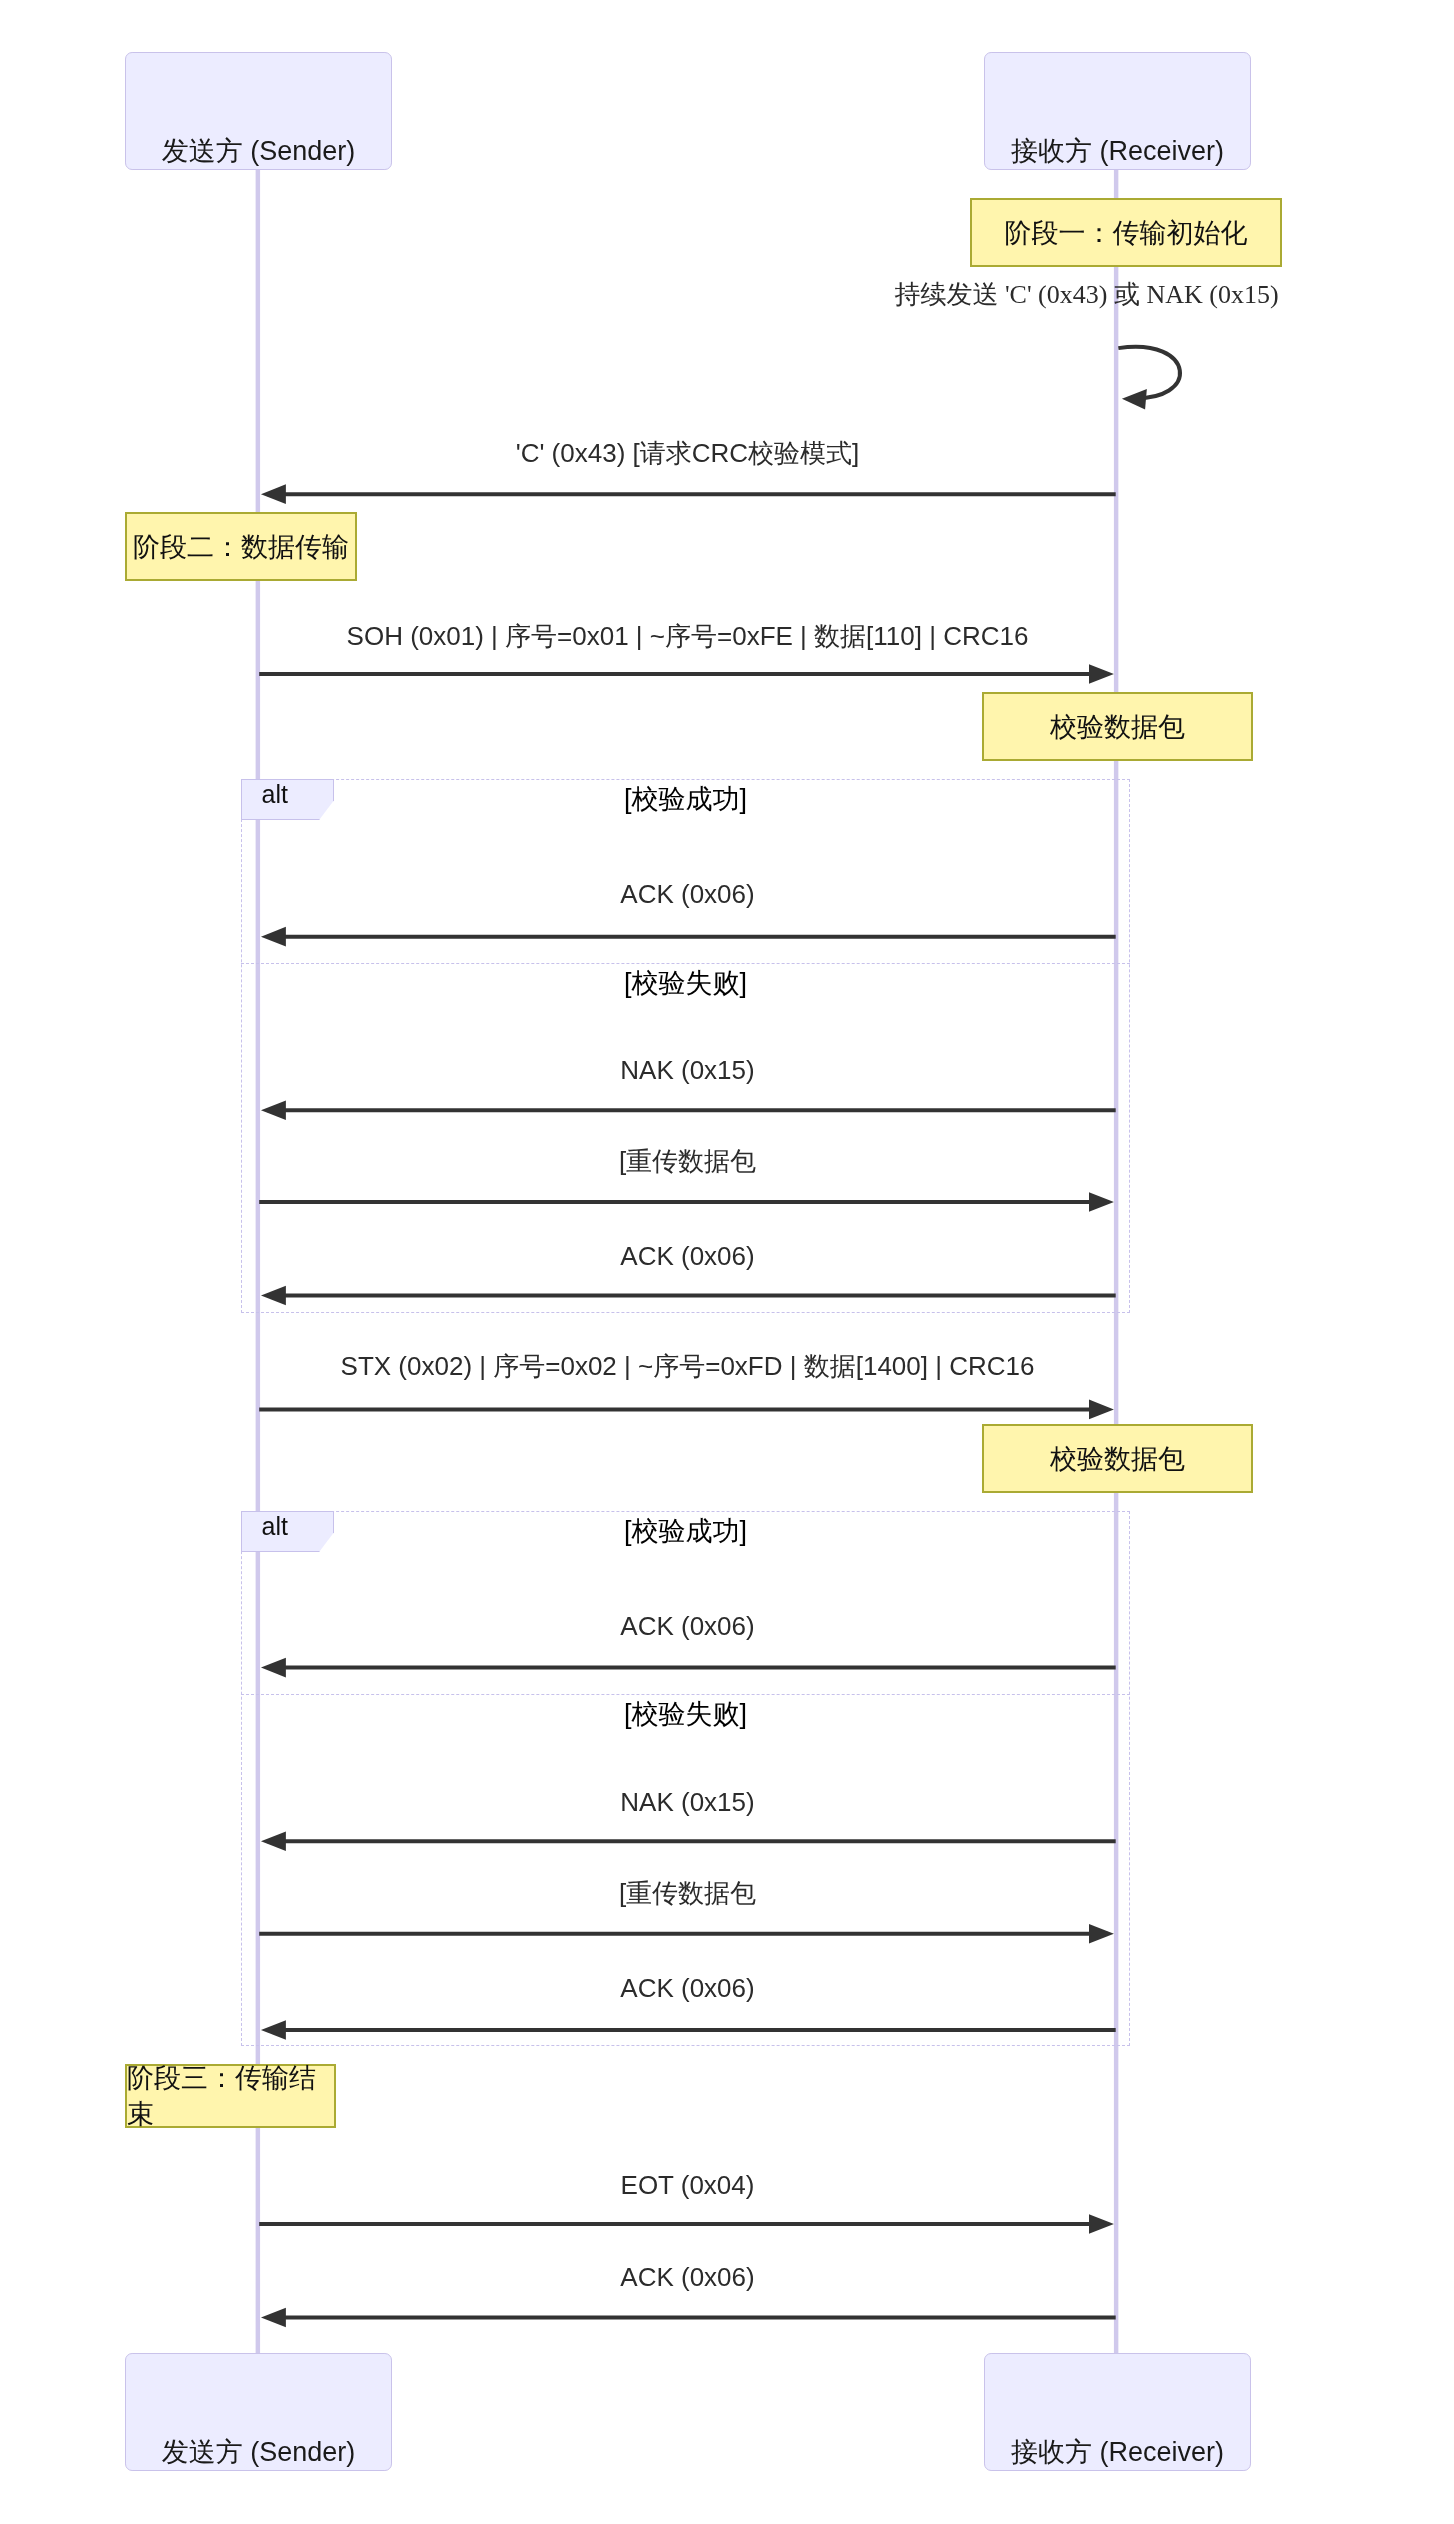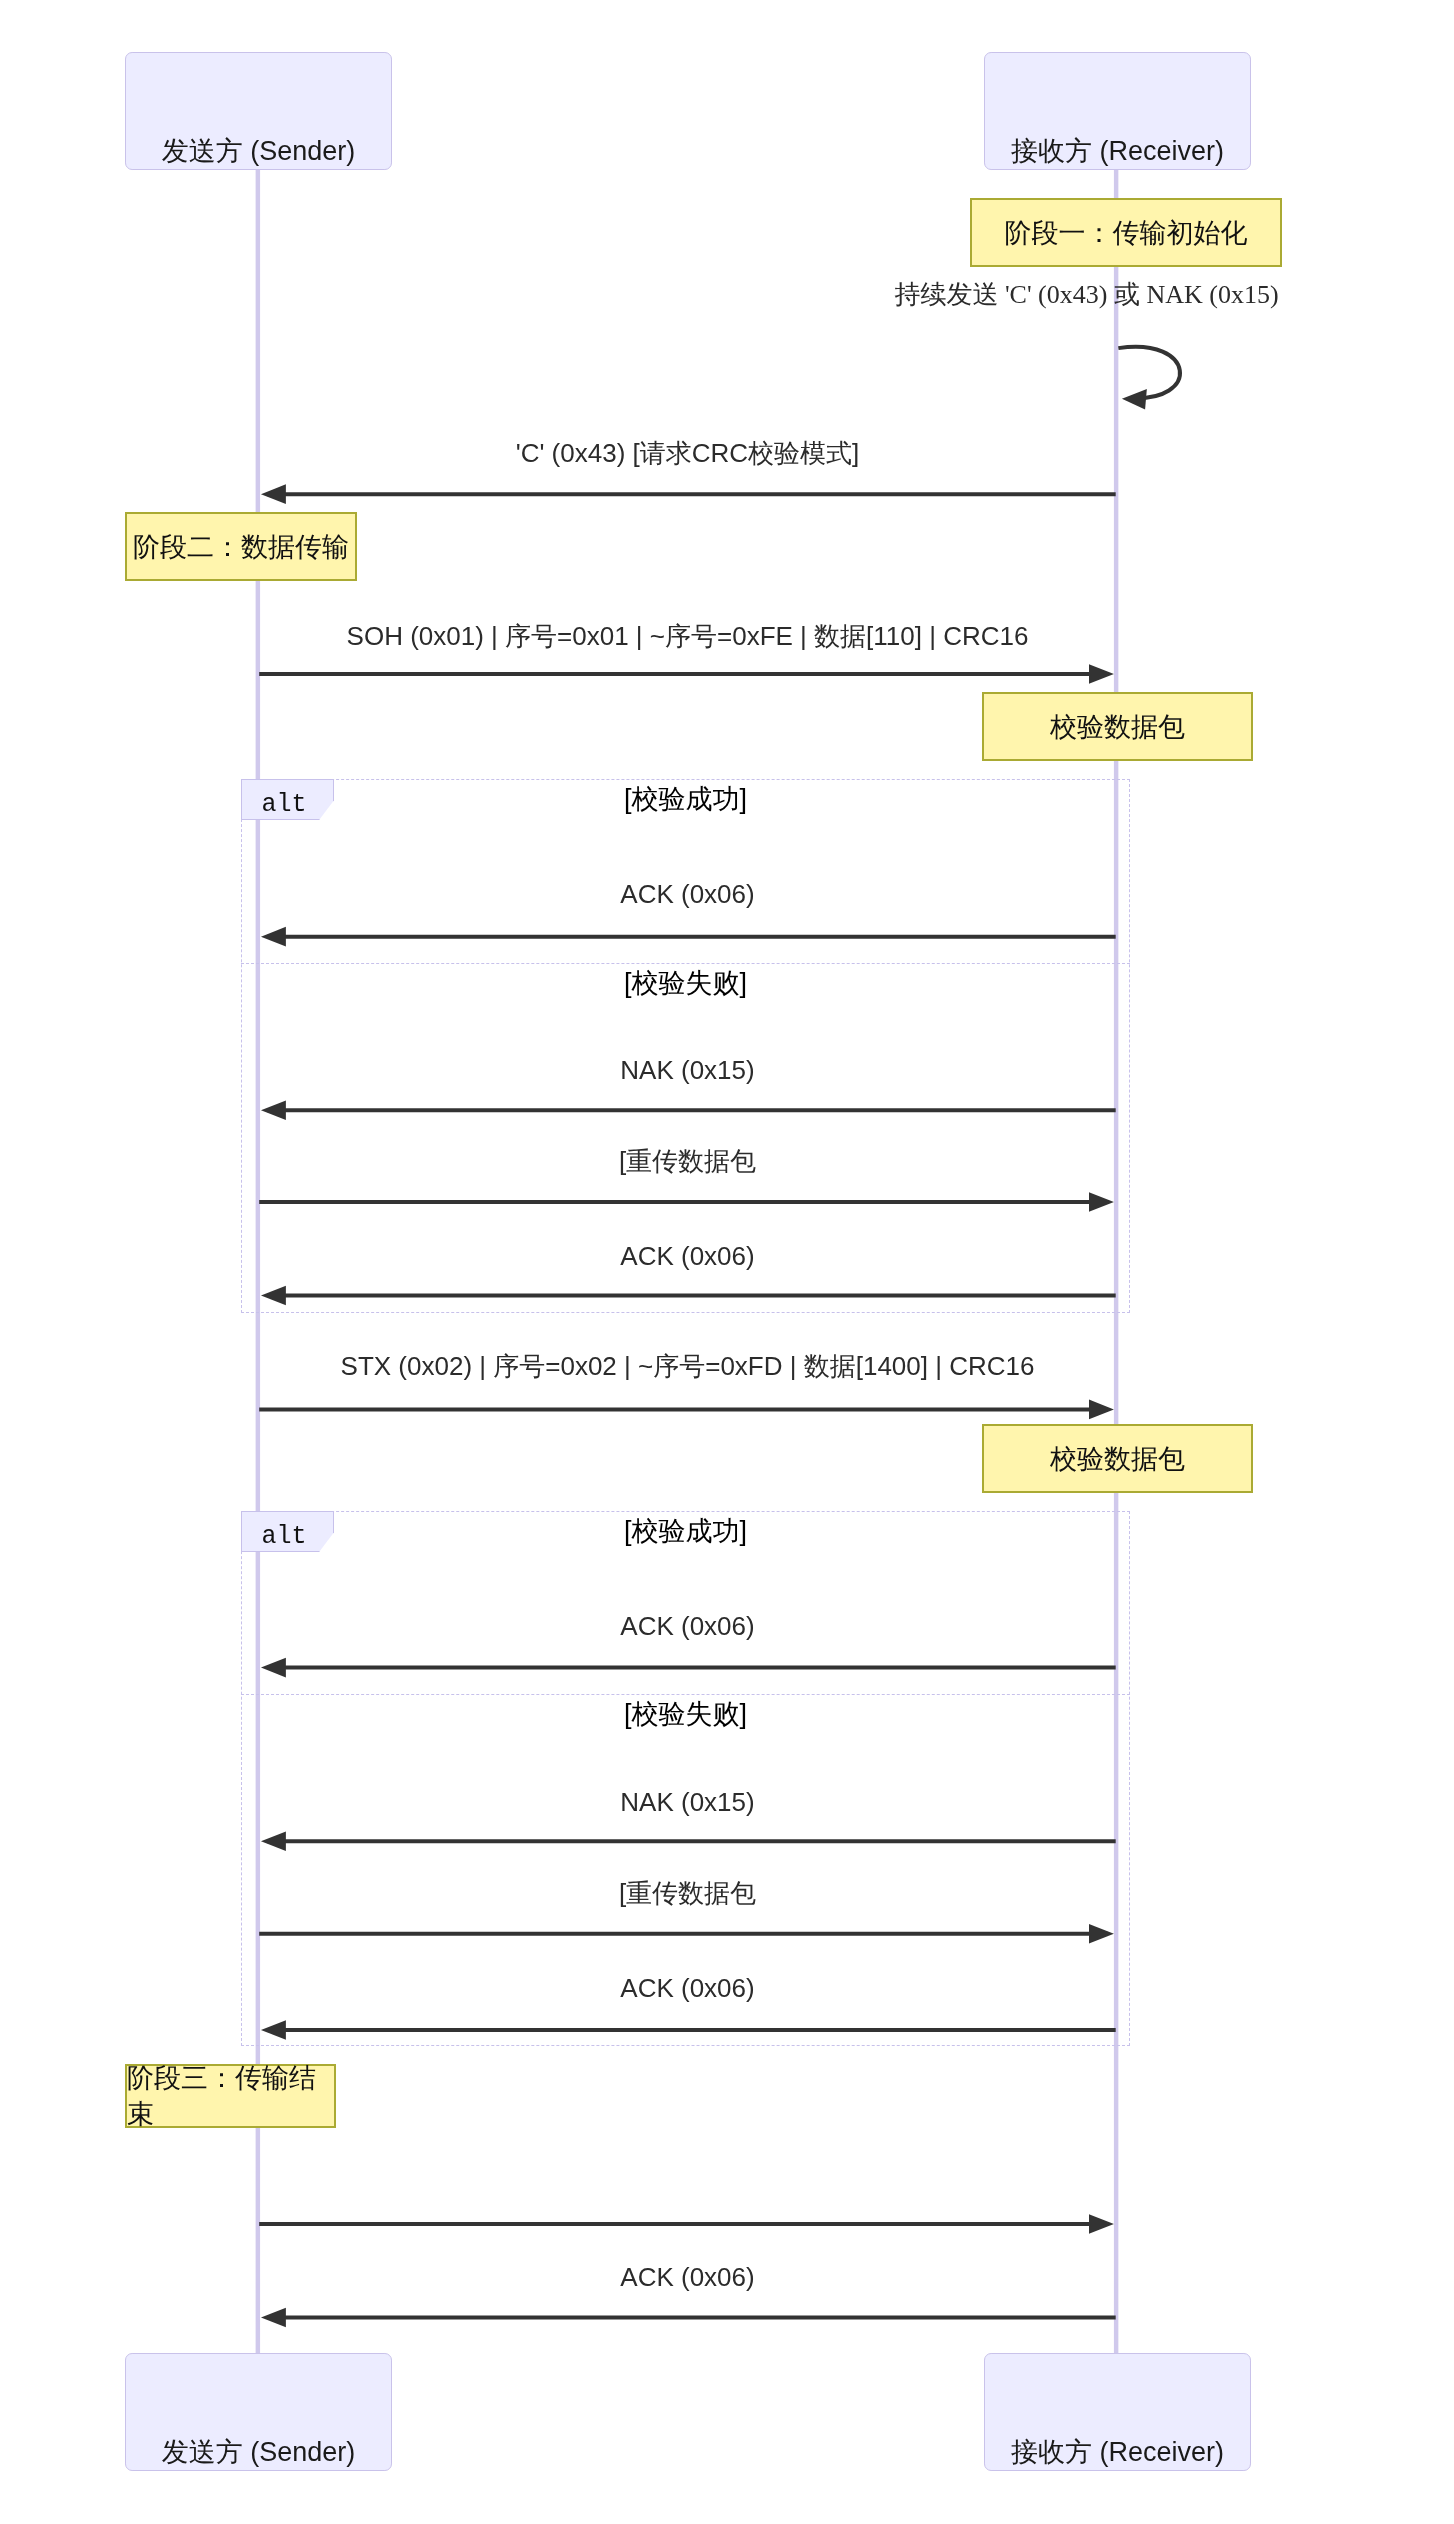--- a/index.html
+++ b/index.html
@@ -17,21 +17,21 @@
          font-size:27px;color:var(--text);}
   .note{background:var(--note-fill);border:2.2px solid var(--note-border);
         display:flex;align-items:center;justify-content:center;
         font-size:27px;color:#111;}
   .msg{font-size:26px;color:#2b2b2b;text-align:center;height:37px;line-height:37px;white-space:nowrap;}
   .cond{font-size:27px;color:#000;text-align:center;height:37px;line-height:37px;}
   .frame{border:1.8px dashed var(--frame);}
   .divider{border-top:1.8px dashed var(--frame);height:0;}
   .tab{background:var(--actor-fill);border:1.8px solid var(--frame);
        clip-path:polygon(0 0,100% 0,100% 52%,84% 100%,0 100%);
-       font-size:25px;color:#111;display:flex;align-items:flex-end;padding-left:19.6px;font-family:Liberation Mono, monospace;}
+       font-size:25px;color:#111;display:flex;align-items:flex-start;padding-left:19.6px;}
   svg{position:absolute;left:0;top:0;}
 </style>
 </head>
 <body>
 
 <div class="canvas">
 
   <svg width="1455" height="2525" viewBox="0 0 1634 2836">
     <g>
       <rect x="287" y="190" width="5" height="2455" fill="#D0C9EC"></rect>
@@ -165,16 +165,17 @@
 
   <div class="abs msg" style="left:287px;top:1348px;width:801px;">STX (0x02) | 序号=0x02 | ~序号=0xFD | 数据[1400] | CRC16</div>
 
   <div class="abs cond" style="left:241px;top:1513px;width:889px;">[校验成功]</div>
   <div class="abs msg" style="left:287px;top:1608px;width:801px;">ACK (0x06)</div>
   <div class="abs cond" style="left:241px;top:1696px;width:889px;">[校验失败]</div>
   <div class="abs msg" style="left:287px;top:1784px;width:801px;">NAK (0x15)</div>
   <div class="abs msg" style="left:287px;top:1875px;width:801px;">[重传数据包</div>
   <div class="abs msg" style="left:287px;top:1970px;width:801px;">ACK (0x06)</div>
 
+  <div class="abs msg" style="left:287px;top:2167px;width:801px;">EOT (0x04)</div>
   <div class="abs msg" style="left:287px;top:2259px;width:801px;">ACK (0x06)</div>
 
 </div>
 
 
 </body></html>

